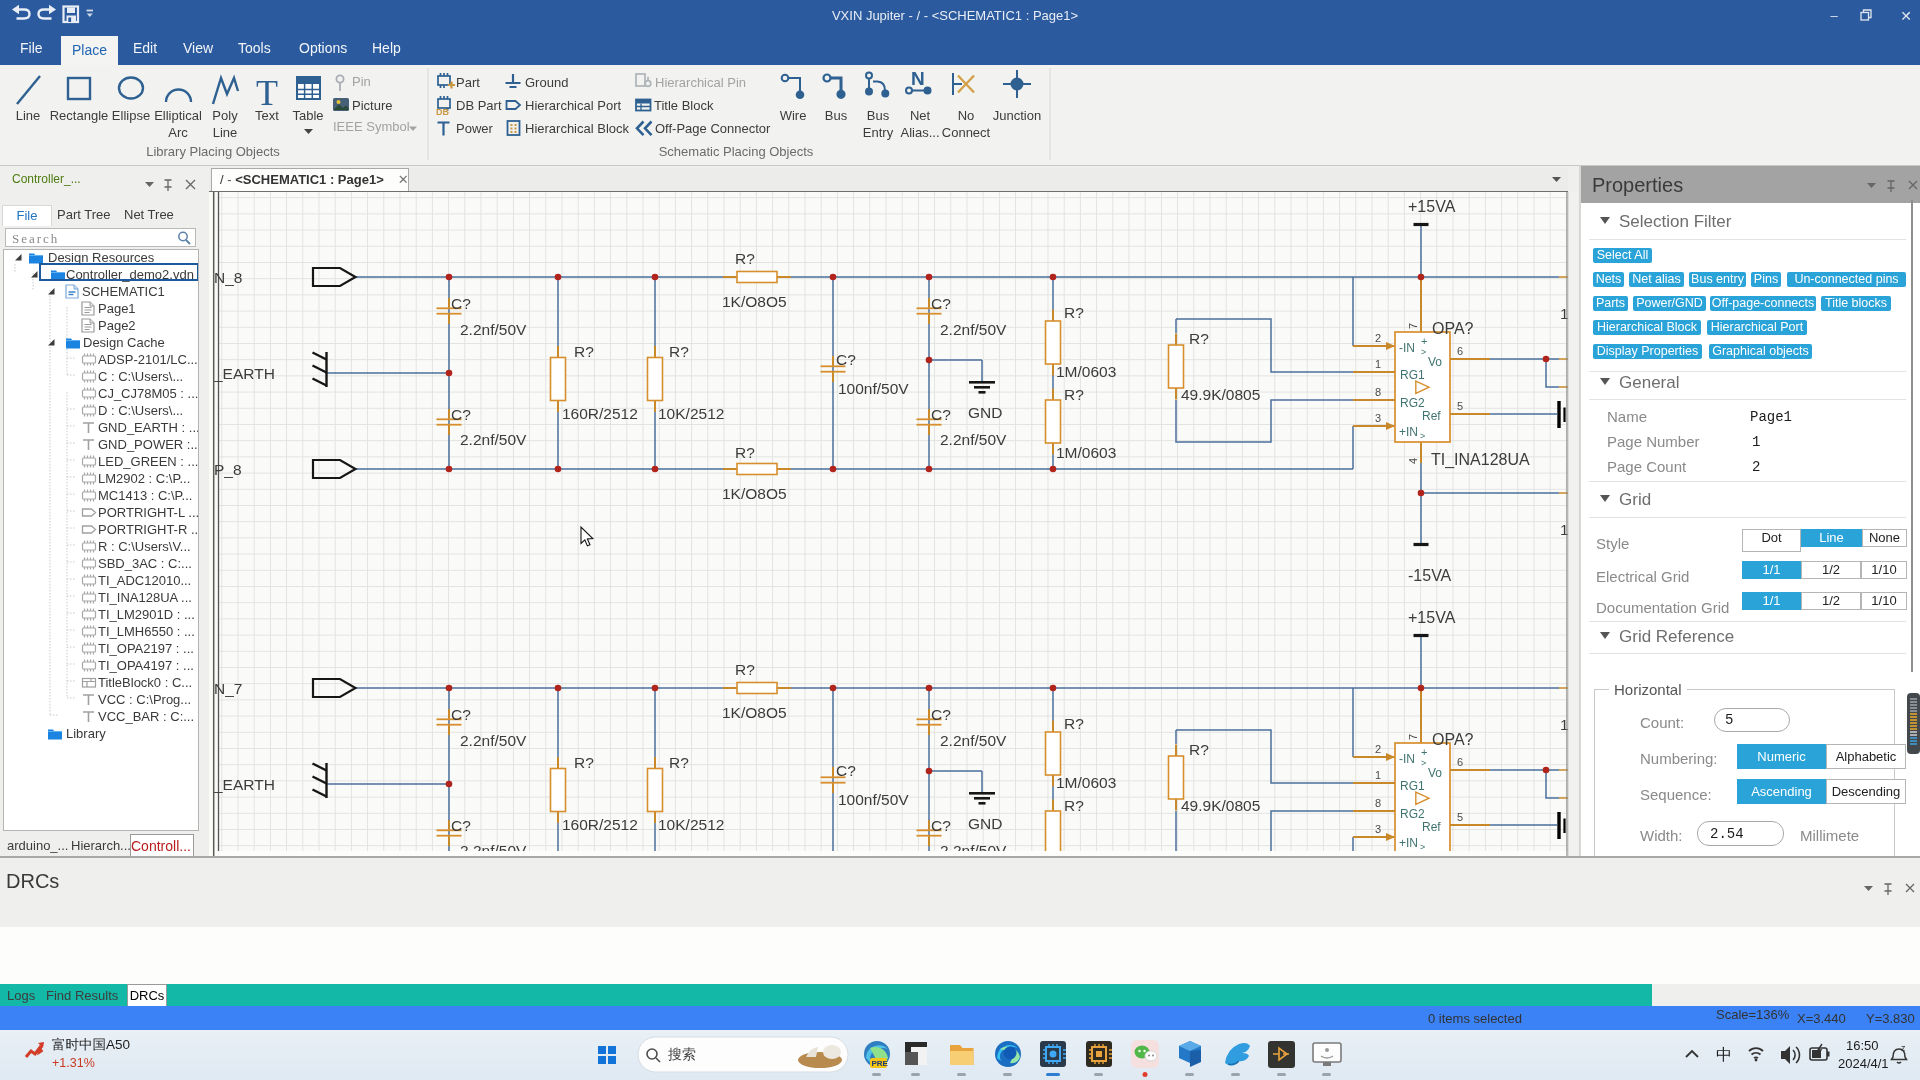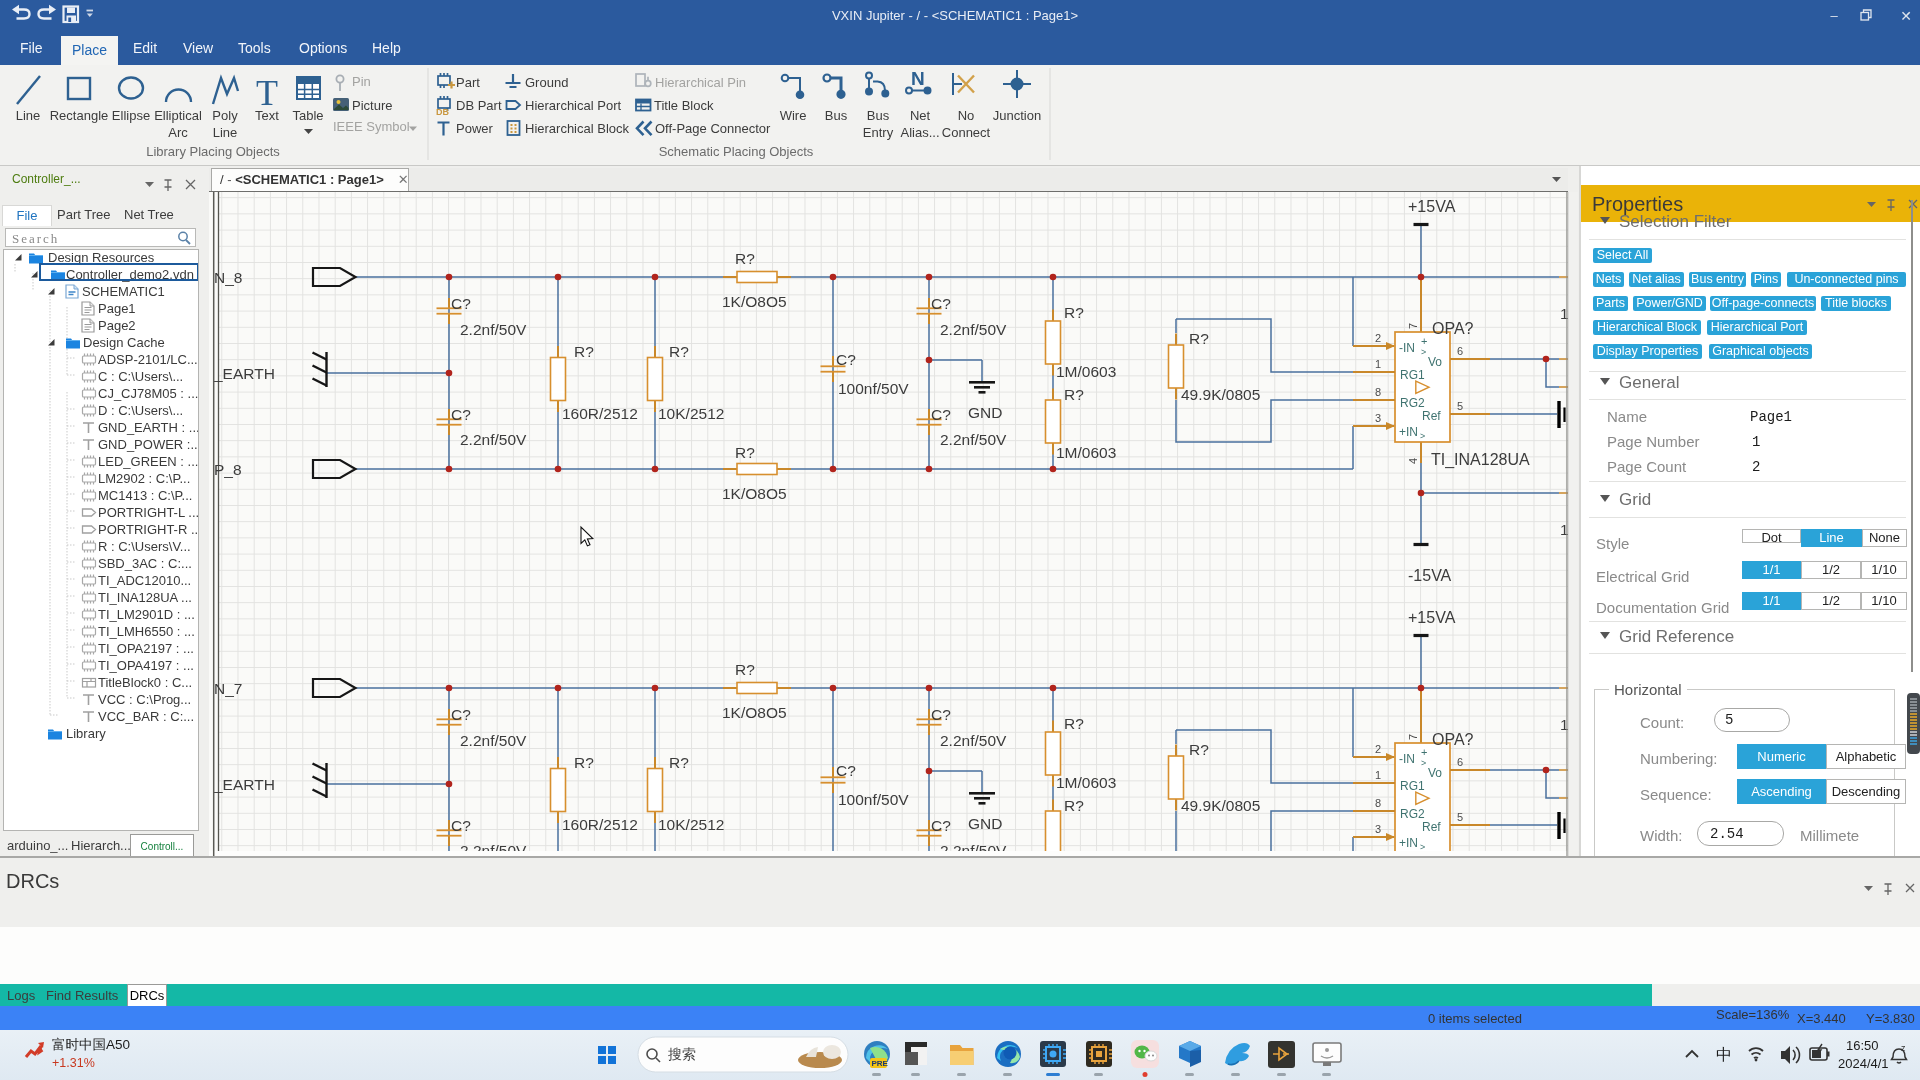--- a/index.html
+++ b/index.html
@@ -20,31 +20,31 @@
 #lptitle{position:absolute;left:12px;top:6px;font-size:12px;color:#4d7c0f;}
 #lptabs{position:absolute;left:0;top:39px;width:207px;height:21px;}
 #lpfile{position:absolute;left:2px;top:0;width:50px;height:21px;background:#fff;border:1px solid #d8d8d6;border-bottom:none;color:#1f74c0;text-align:center;line-height:20px;font-size:13px;box-sizing:border-box;}
 .lptab{position:absolute;top:0;height:21px;line-height:20px;font-size:13px;color:#3c3c3c;}
 #lpsearch{position:absolute;left:5px;top:62px;width:191px;height:19px;background:#fff;border:1px solid #b9b9b7;box-sizing:border-box;}
 #lpsearch span{position:absolute;left:6px;top:2px;font-family:"Liberation Serif",serif;font-size:13px;color:#8a8a8a;letter-spacing:2px;}
 #lptree{position:absolute;left:3px;top:83px;width:196px;height:582px;background:#fff;border:1px solid #b4b4b2;box-sizing:border-box;overflow:hidden;}
 .trow{position:absolute;left:0;height:17px;font-size:13px;color:#3a3a3a;white-space:nowrap;display:flex;align-items:center;}
 #lbtabs{position:absolute;left:0;top:668px;width:207px;height:24px;background:#efefed;}
 .lbtab{position:absolute;top:0;height:24px;line-height:24px;font-size:13px;color:#3c3c3c;}
-#lbactive{position:absolute;left:130px;top:0;width:64px;height:24px;background:#fff;border:1px solid #9a9a98;border-bottom:none;box-sizing:border-box;line-height:23px;text-align:center;font-size:10px;color:#15803d;}
+#lbactive{position:absolute;left:130px;top:0;width:64px;height:24px;background:#fff;border:1px solid #9a9a98;border-bottom:none;box-sizing:border-box;line-height:23px;font-size:14px;color:#b91c1c;}
 
 #tabbar{left:209px;top:168px;width:1359px;height:23px;background:#ececea;}
 #stab{position:absolute;left:2px;top:0;width:198px;height:23px;background:#fdfdfc;border:1px solid #a9a9a7;border-bottom:none;box-sizing:border-box;font-size:13px;color:#333;line-height:22px;white-space:nowrap;}
 #canvasborder{left:209px;top:191px;width:1359px;height:1px;background:#6e6e6c;}
 #canvas{left:209px;top:192px;width:1359px;height:664px;background:#fbfbfa;}
 #vscroll{left:1568px;top:192px;width:10px;height:664px;background:#f1f1ef;border-left:1px solid #dcdcda;box-sizing:border-box;}
 #psep{left:1579px;top:166px;width:2px;height:692px;background:#d7d7d5;}
 
 #rpanel{left:1581px;top:166px;width:339px;height:692px;background:#fff;}
-#rptitle{position:absolute;left:0;top:0;width:339px;height:37px;background:#eab308;margin-top:19px;}
+#rptitle{position:absolute;left:0;top:0;width:339px;height:37px;background:#a3a3a3;}
 #rptitle span{position:absolute;left:11px;top:8px;font-size:20px;color:#3a3a3a;}
 .sechead{position:absolute;left:38px;font-size:17px;color:#6e6e6e;}
 .tri{position:absolute;left:19px;width:0;height:0;border-left:5px solid transparent;border-right:5px solid transparent;border-top:7px solid #555;}
 .rsepline{position:absolute;left:8px;width:317px;height:1px;background:#e2e2e0;}
 .bbtn{position:absolute;background:#2aa3d8;color:#fff;font-size:12.5px;border-radius:2px;text-align:center;white-space:nowrap;}
 .plabel{position:absolute;left:26px;font-size:15px;color:#8a8a8a;}
 .pvalue{position:absolute;font-family:"Liberation Mono",monospace;font-size:14px;color:#1c1c1c;}
 .segbtn{position:absolute;box-sizing:border-box;font-size:13px;text-align:center;}
 .segon{background:#2aa3d8;color:#fff;}
 .segoff{background:#fff;color:#222;border:1px solid #b5b5b3;}
@@ -716,21 +716,21 @@
       <div class="pvalue" style="left:169px;top:243px;">Page1</div>
     <div class="plabel" style="top:267px;">Page Number</div>
       <div class="pvalue" style="left:171px;top:268px;">1</div>
     <div class="plabel" style="top:292px;">Page Count</div>
       <div class="pvalue" style="left:171px;top:293px;">2</div>
     <div class="rsepline" style="top:315px;"></div>
     <div class="tri" style="top:329px;"></div>
       <div class="sechead" style="top:324px;">Grid</div>
     <div class="rsepline" style="top:351px;"></div>
     <div class="plabel" style="left:15px;top:369px;">Style</div>
-    <div class="segbtn segoff" style="left:161px;top:363px;width:59px;height:14px;line-height:16px;">Dot</div>
+    <div class="segbtn segoff" style="left:161px;top:363px;width:59px;height:23px;line-height:16px;">Dot</div>
     <div class="segbtn segon" style="left:220px;top:363px;width:61px;height:18px;line-height:18px;">Line</div>
     <div class="segbtn segoff" style="left:281px;top:363px;width:45px;height:18px;line-height:16px;">None</div>
     <div class="plabel" style="left:15px;top:402px;">Electrical Grid</div>
     <div class="segbtn segon" style="left:161px;top:395px;width:59px;height:18px;line-height:18px;">1/1</div>
     <div class="segbtn segoff" style="left:220px;top:395px;width:60px;height:18px;line-height:16px;">1/2</div>
     <div class="segbtn segoff" style="left:280px;top:395px;width:46px;height:18px;line-height:16px;">1/10</div>
     <div class="plabel" style="left:15px;top:433px;">Documentation Grid</div>
     <div class="segbtn segon" style="left:161px;top:426px;width:59px;height:18px;line-height:18px;">1/1</div>
     <div class="segbtn segoff" style="left:220px;top:426px;width:60px;height:18px;line-height:16px;">1/2</div>
     <div class="segbtn segoff" style="left:280px;top:426px;width:46px;height:18px;line-height:16px;">1/10</div>

